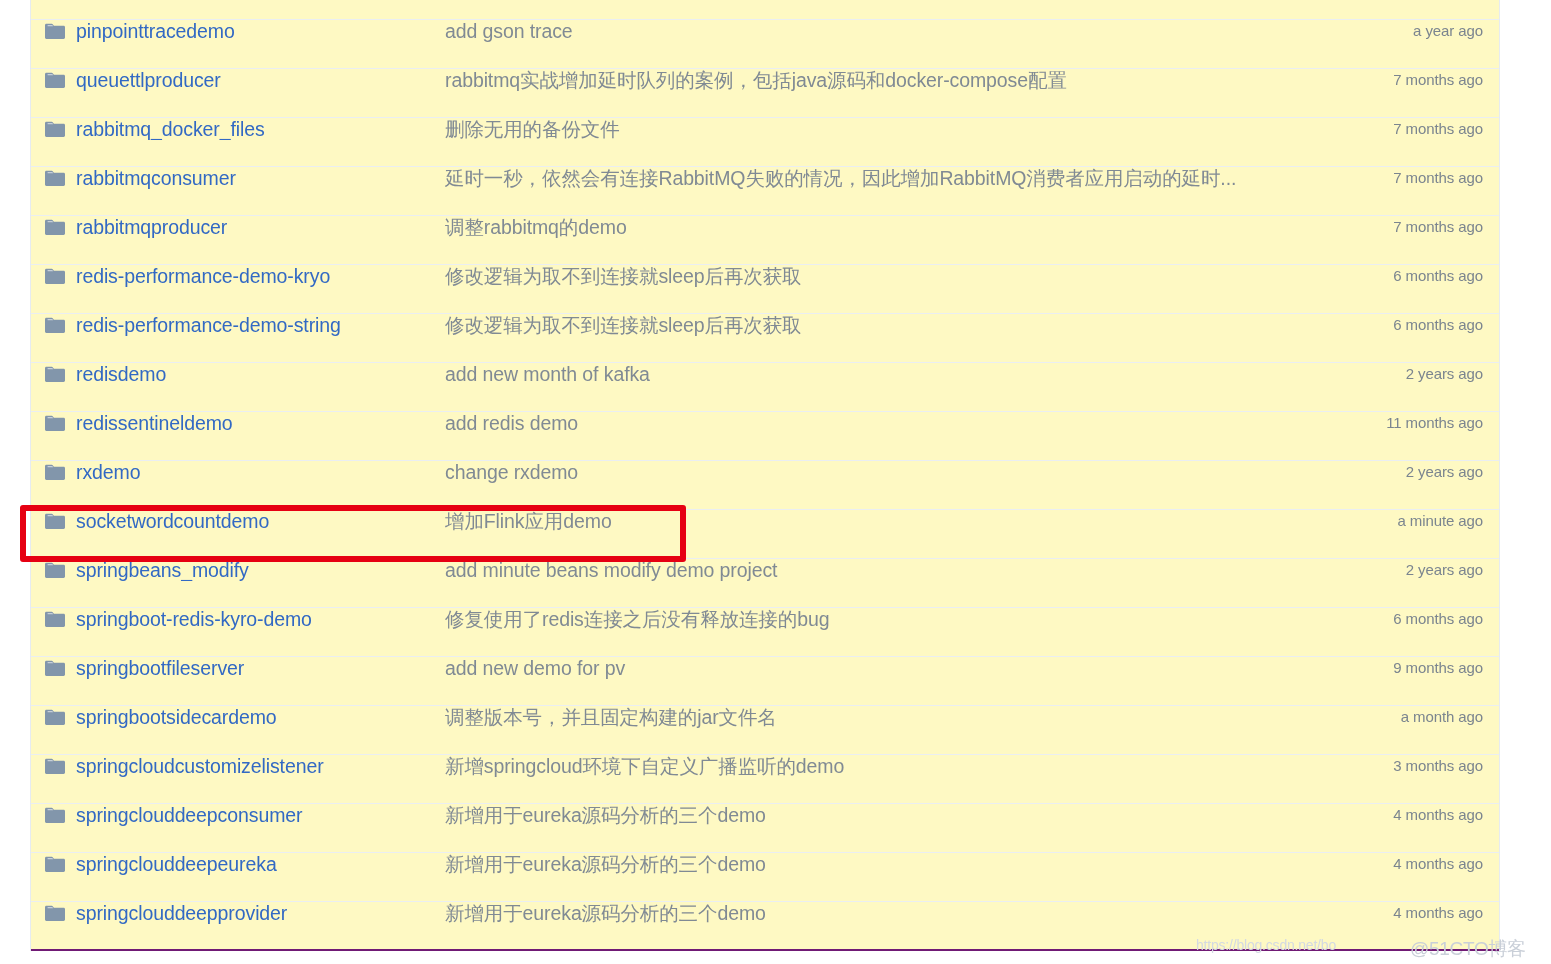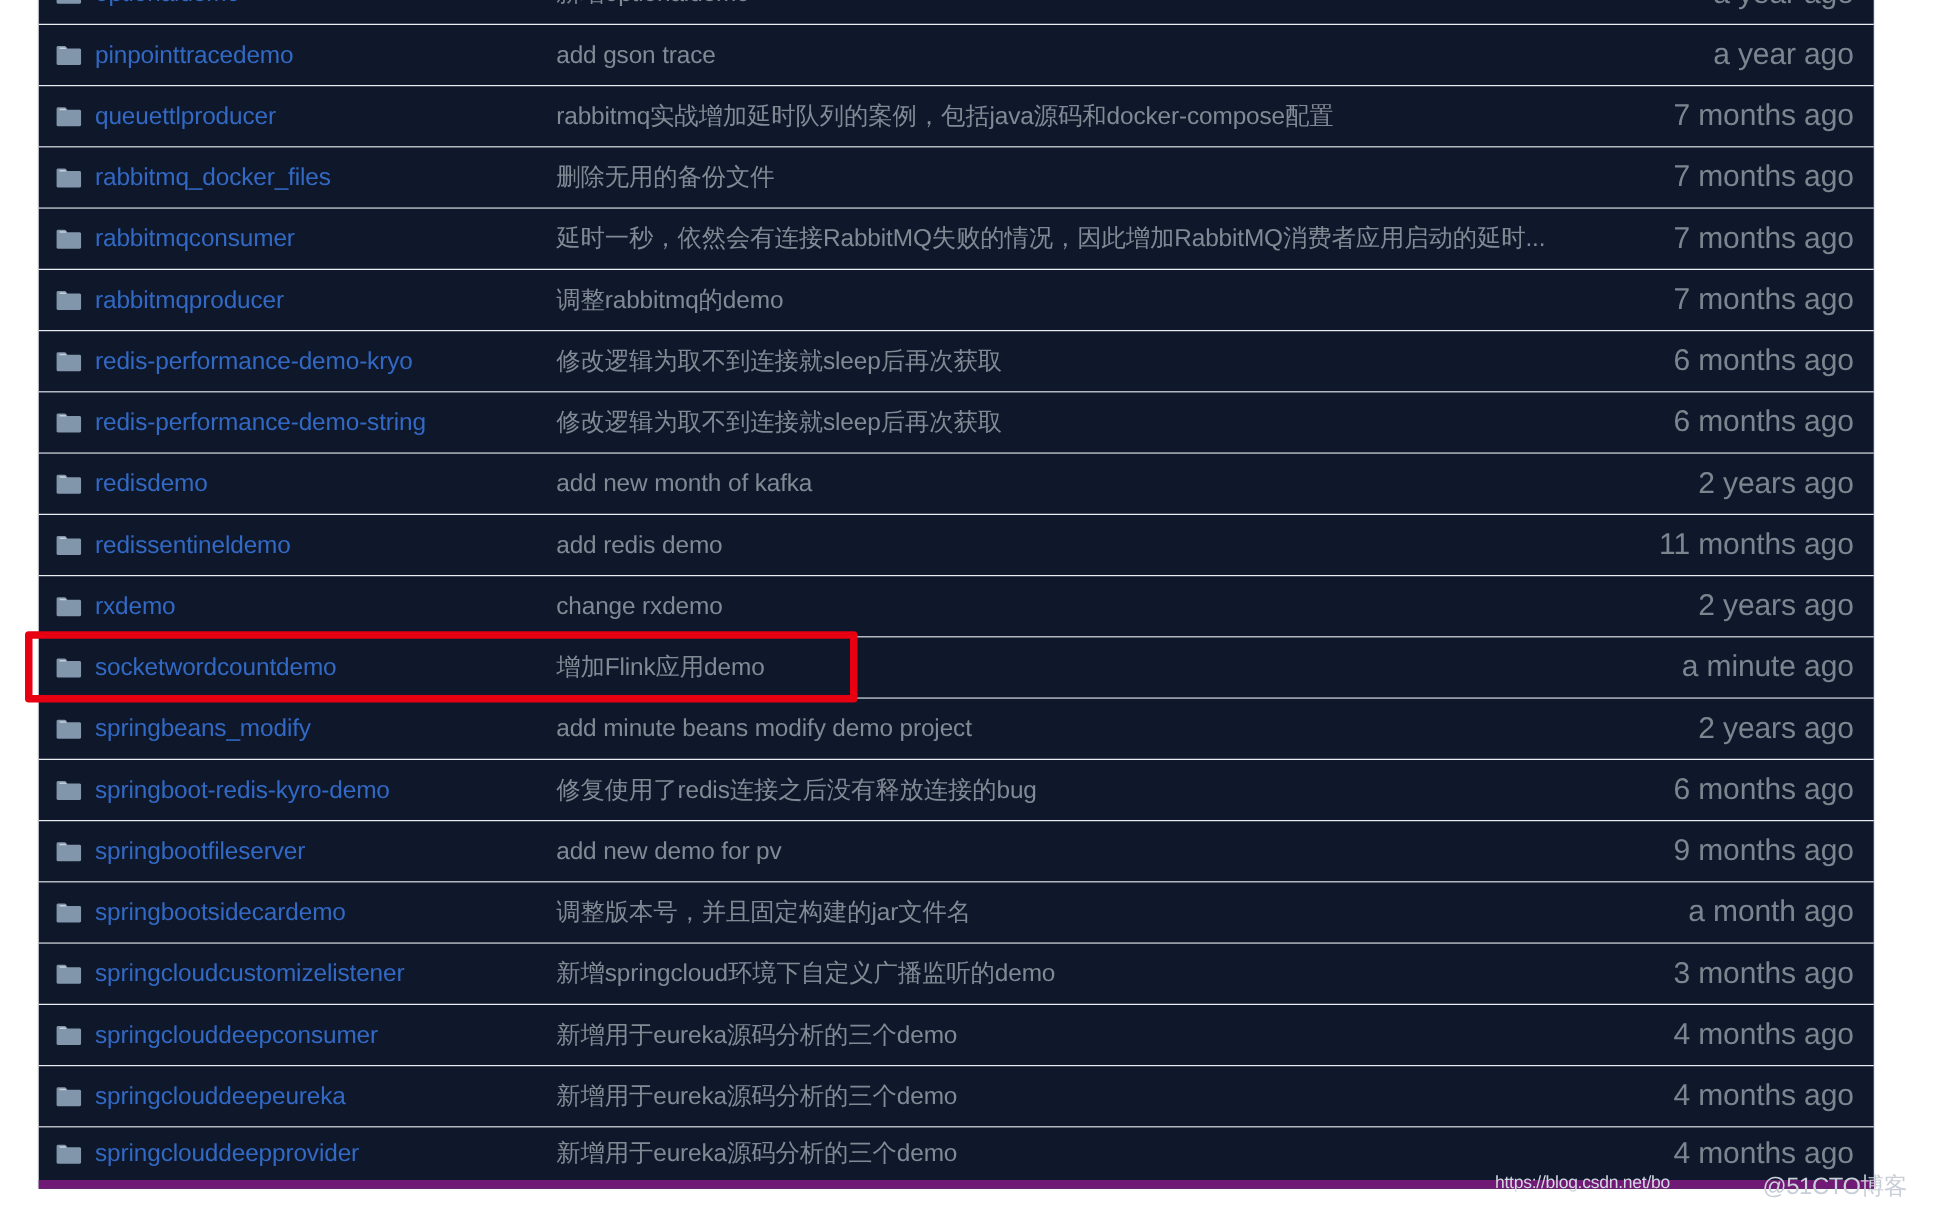--- a/index.html
+++ b/index.html
@@ -22,28 +22,28 @@
     top: -29px;              
     width: 1470px;
     border-left: 1px solid #e6ebf1;
     border-right: 1px solid #e6ebf1;
     box-sizing: border-box;
     background: #ffffff;
   }
 
   .file-row {
     display: flex;
-    align-items: center;
+    align-items: flex-start;
     height: 49px;
     box-sizing: border-box;
     border-bottom: 1px solid #eaeef2;
     padding: 0 0 0 14px;
-    background: #0f172a;
-  }
-  .file-row:last-child { border-bottom: 7px solid #701a75; }
+    background: #fef9c3;
+  }
+  .file-row:last-child { border-bottom: 2px solid #701a75; }
 
   .cell-name {
     flex: 0 0 400px;
     display: flex;
     align-items: center;
     min-width: 0;
     overflow: hidden;
     white-space: nowrap;
   }
 
@@ -74,21 +74,21 @@
     white-space: nowrap;
     overflow: hidden;
     text-overflow: clip;
     padding-right: 14px;
   }
 
   .cell-age {
     flex: 0 0 230px;
     text-align: right;
     color: #7b858f;
-    font-size: 24px;
+    font-size: 15px;
     line-height: 22px;
     letter-spacing: -0.1px;
     white-space: nowrap;
     padding-right: 16px;
     box-sizing: border-box;
   }
 
   
   #highlight-box {
     position: absolute;

